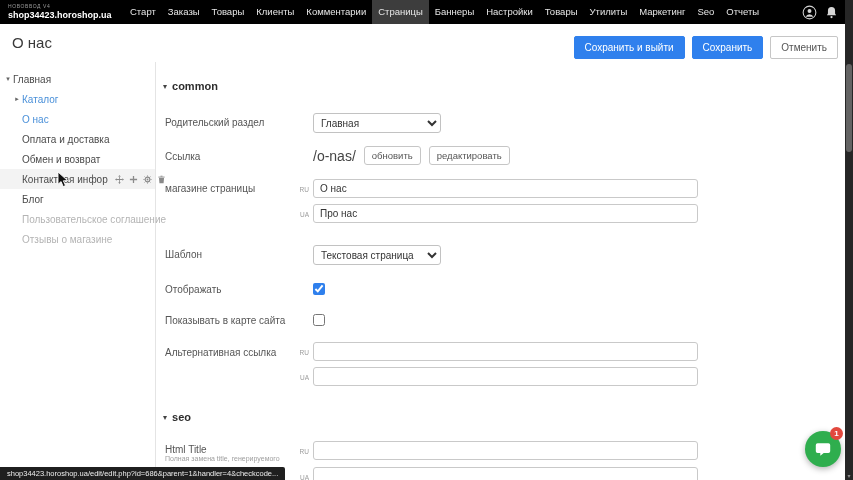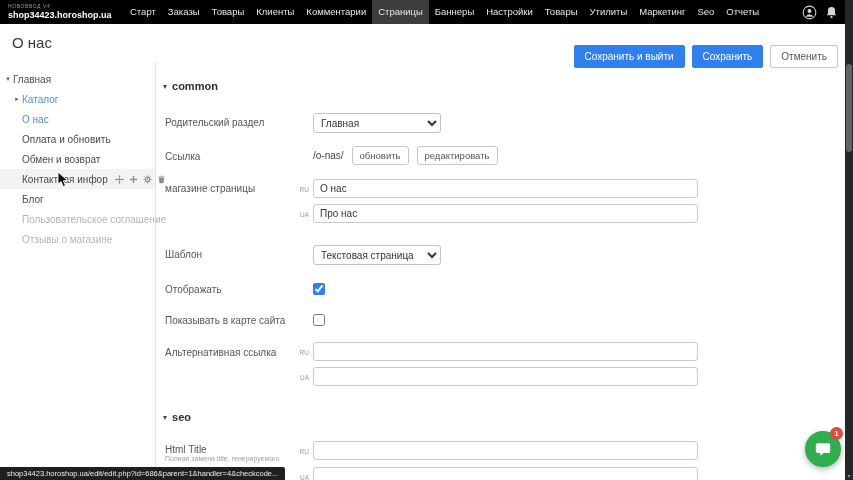--- a/index.html
+++ b/index.html
@@ -14,21 +14,21 @@
   .brand-domain { font-size:9px; font-weight:bold; color:#fff; white-space:nowrap; }
   .menu { display:flex; height:100%; align-items:flex-end; margin-left:4px; }
   .mi { font-size:9.5px; color:#e6e6e6; line-height:24px; padding:0 6px; cursor:pointer; white-space:nowrap; }
   .mi.active { background:#3d3d3d; }
   .top-icons { margin-left:auto; margin-right:14px; display:flex; align-items:center; gap:7px; }
   .tico { width:15px; height:15px; cursor:pointer; display:block; }
 
   
   .pagehead { position:absolute; top:24px; left:0; right:8px; height:38px; background:#fff; z-index:2; }
   .page-title { position:absolute; left:12px; top:10px; font-size:15px; font-weight:400; color:#3a3a3a; }
-  .actions { position:absolute; right:7px; top:21px; display:flex; gap:7px;margin-left:43px; }
+  .actions { position:absolute; right:7px; top:12px; display:flex; gap:7px;margin-left:43px; }
   .btn { font-family:inherit; font-size:10px; border-radius:2px; padding:5px 10px; cursor:pointer; border:1px solid transparent; white-space:nowrap; }
   .btn.blue { background:#2f80ed; color:#fff; border-color:#2f80ed; }
   .btn.ghost { background:#fff; color:#555; border-color:#c6c6c6; }
   .btn.small { font-size:9.5px; padding:3px 7px; border-radius:3px; }
 
   
   .sidebar { position:absolute; top:62px; left:0; bottom:0; width:156px; border-right:1px solid #e4e4e4; background:#fff; padding-top:7px; z-index:2; }
   .trow { height:20px; display:flex; align-items:center; font-size:10px; color:#4a4a4a; cursor:pointer; white-space:nowrap; }
   .trow .arr { width:10px; text-align:center; font-size:7px; color:#666; cursor:pointer; }
   .r0 { padding-left:3px; }
@@ -43,21 +43,21 @@
   
   .main { position:absolute; top:62px; left:157px; right:8px; bottom:0; background:#fff; overflow:hidden; z-index:1; }
   .section-head { position:absolute; left:6px; display:flex; align-items:center; gap:5px; cursor:pointer; }
   .sec-arrow { font-size:8px; color:#444; }
   .sec-title { font-size:11px; font-weight:bold; color:#2d2d2d; }
   .flabel { position:absolute; left:8px; font-size:10px; color:#555; width:142px; line-height:1.2; }
   .fselect { position:absolute; left:156px; width:128px; height:20px; font-size:10px; color:#333; border:1px solid #c2c2c2; border-radius:3px; background:#fff; padding:0 3px; font-family:inherit; }
   .finput { position:absolute; left:156px; width:385px; height:19px; font-size:10px; color:#333; border:1px solid #c9c9c9; border-radius:3px; padding:0 6px; font-family:inherit; }
   .lang { position:absolute; left:136px; width:16px; font-size:6.5px; color:#9a9a9a; text-align:right; }
   .linkrow { position:absolute; left:156px; display:flex; align-items:center; gap:8px; }
-  .linkval { font-size:10px; color:#444; }
+  .linkval { font-size:14px; color:#444; }
   .fcheck { position:absolute; left:156px; width:12px; height:12px; accent-color:#2f80ed; cursor:pointer; }
   .fhint { position:absolute; left:8px; font-size:7px; color:#9e9e9e; width:148px; line-height:1.25; }
 
   
   .statusbar { position:absolute; left:0; bottom:0; height:13px; background:#1f1f1f; color:#ededed; font-size:7.5px; line-height:13px; padding:0 7px; z-index:7; white-space:nowrap; border-top-right-radius:2px; }
   .chat { position:absolute; right:12px; bottom:13px; width:36px; height:36px; border-radius:50%; background:#2fae4e; display:flex; align-items:center; justify-content:center; box-shadow:0 2px 6px rgba(0,0,0,.3); z-index:7; cursor:pointer; }
   .chat-badge { position:absolute; top:-4px; right:-2px; min-width:13px; height:13px; border-radius:7px; background:#e2483d; color:#fff; font-size:8px; font-weight:bold; line-height:13px; text-align:center; padding:0 3px; }
   .scrollbar { position:absolute; right:0; top:0; bottom:0; width:8px; background:#262626; z-index:10; }
   .scroll-thumb { position:absolute; top:64px; left:1px; width:6px; height:88px; background:#636363; border-radius:3px; cursor:pointer; }
   .scroll-down { position:absolute; bottom:1px; left:0; width:8px; text-align:center; color:#8b8b8b; font-size:6px; }
@@ -116,21 +116,21 @@
       <span>Главная</span>
     </div>
     <div class="trow r1">
       <span class="arr">▸</span>
       <span class="blue">Каталог</span>
     </div>
     <div class="trow leaf">
       <span class="blue">О нас</span>
     </div>
     <div class="trow leaf">
-      <span>Оплата и обновить</span>
+      <span>Оплата и доставка</span>
     </div>
     <div class="trow leaf">
       <span>Обмен и возврат</span>
     </div>
     <div class="trow leaf hoverrow">
       <span>Контактная инфор</span>
       <span class="ticons">
         <svg width="9" height="9" viewBox="0 0 10 10">
           <path d="M5 0 L3.6 1.9 h2.8 Z M5 10 L3.6 8.1 h2.8 Z M0 5 L1.9 3.6 v2.8 Z M10 5 L8.1 3.6 v2.8 Z M4.55 1.8 h0.9 v6.4 h-0.9 Z M1.8 4.55 h6.4 v0.9 h-6.4 Z" fill="#8a8a8a"></path>
         </svg>

